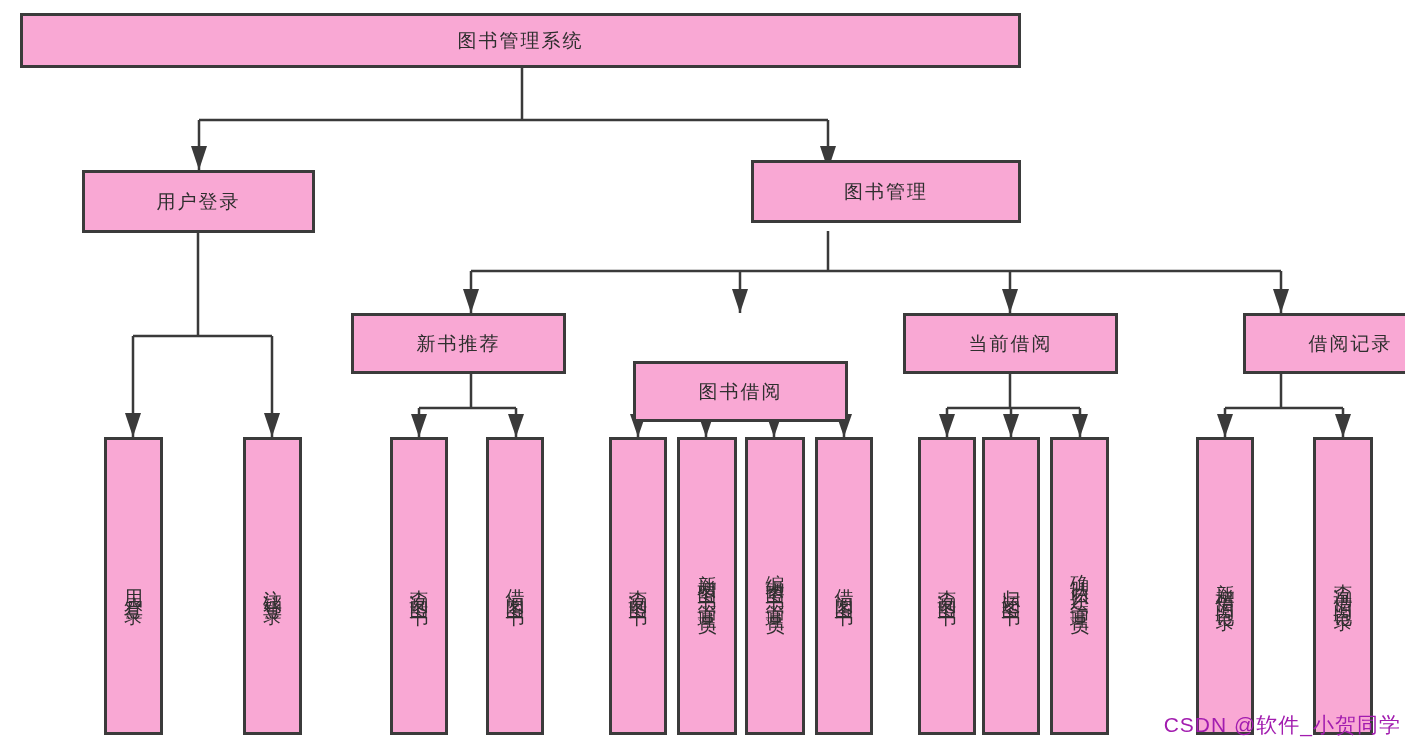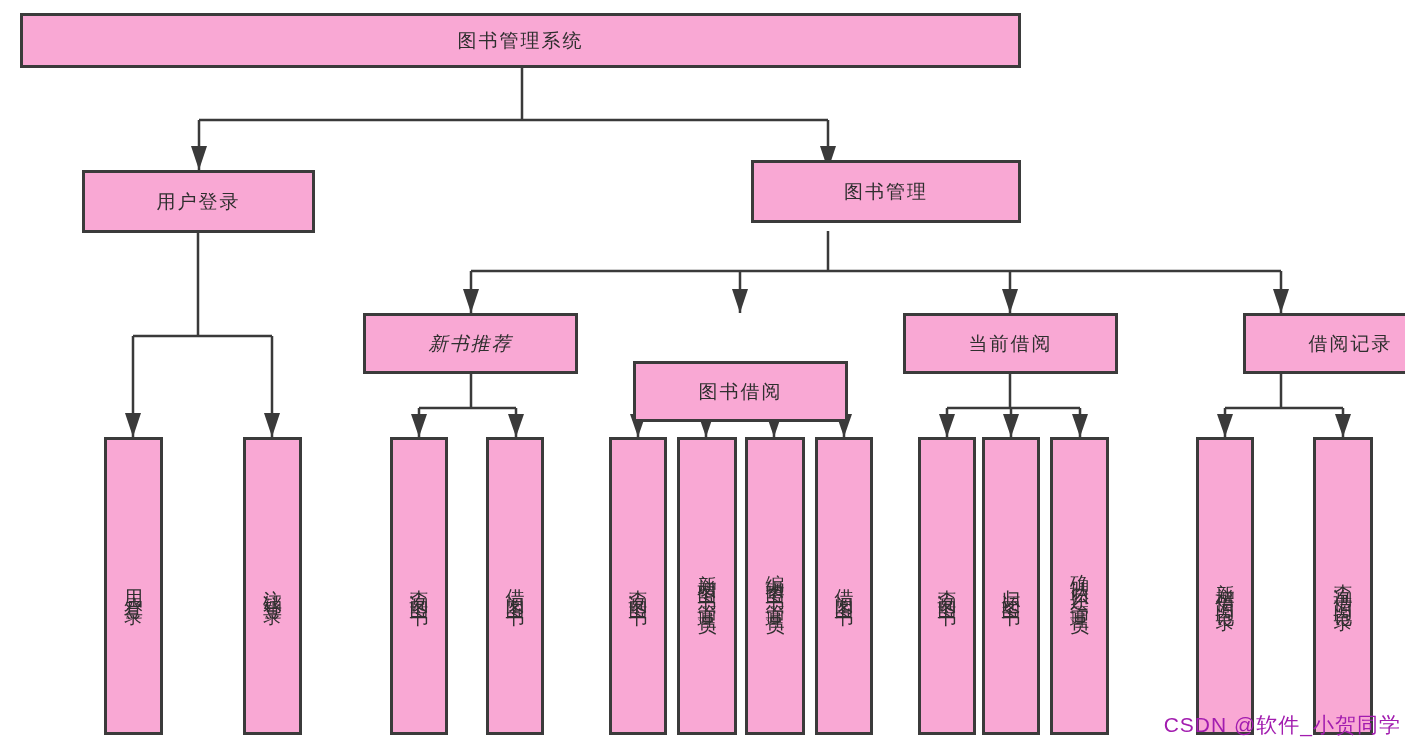--- a/index.html
+++ b/index.html
@@ -33,21 +33,21 @@
     line-height:1.15;
     color:#2f2f2f;
   }
   
   .n-root{left:20px;top:13px;width:1001px;height:55px;}
   
   .n-userlogin{left:82px;top:170px;width:233px;height:63px;}
   .n-bookmgmt{left:711px;top:160px;width:270px;height:63px;margin-left:40px;}
   
   .n-l3{top:313px;width:215px;height:61px;}
-  .n-newbook{left:363px;font-style:italic;}
+  .n-newbook{left:351px;}
   .n-borrow{left:633px;margin-top:48px;}
   .n-current{left:903px;}
   .n-records{left:1243px;}
   
   .leaf{top:437px;height:298px;}
   .l-a1{left:104px;width:59px;}
   .l-a2{left:243px;width:59px;}
   .l-b1{left:390px;width:58px;}
   .l-b2{left:486px;width:58px;}
   .l-c1{left:609px;width:58px;}

